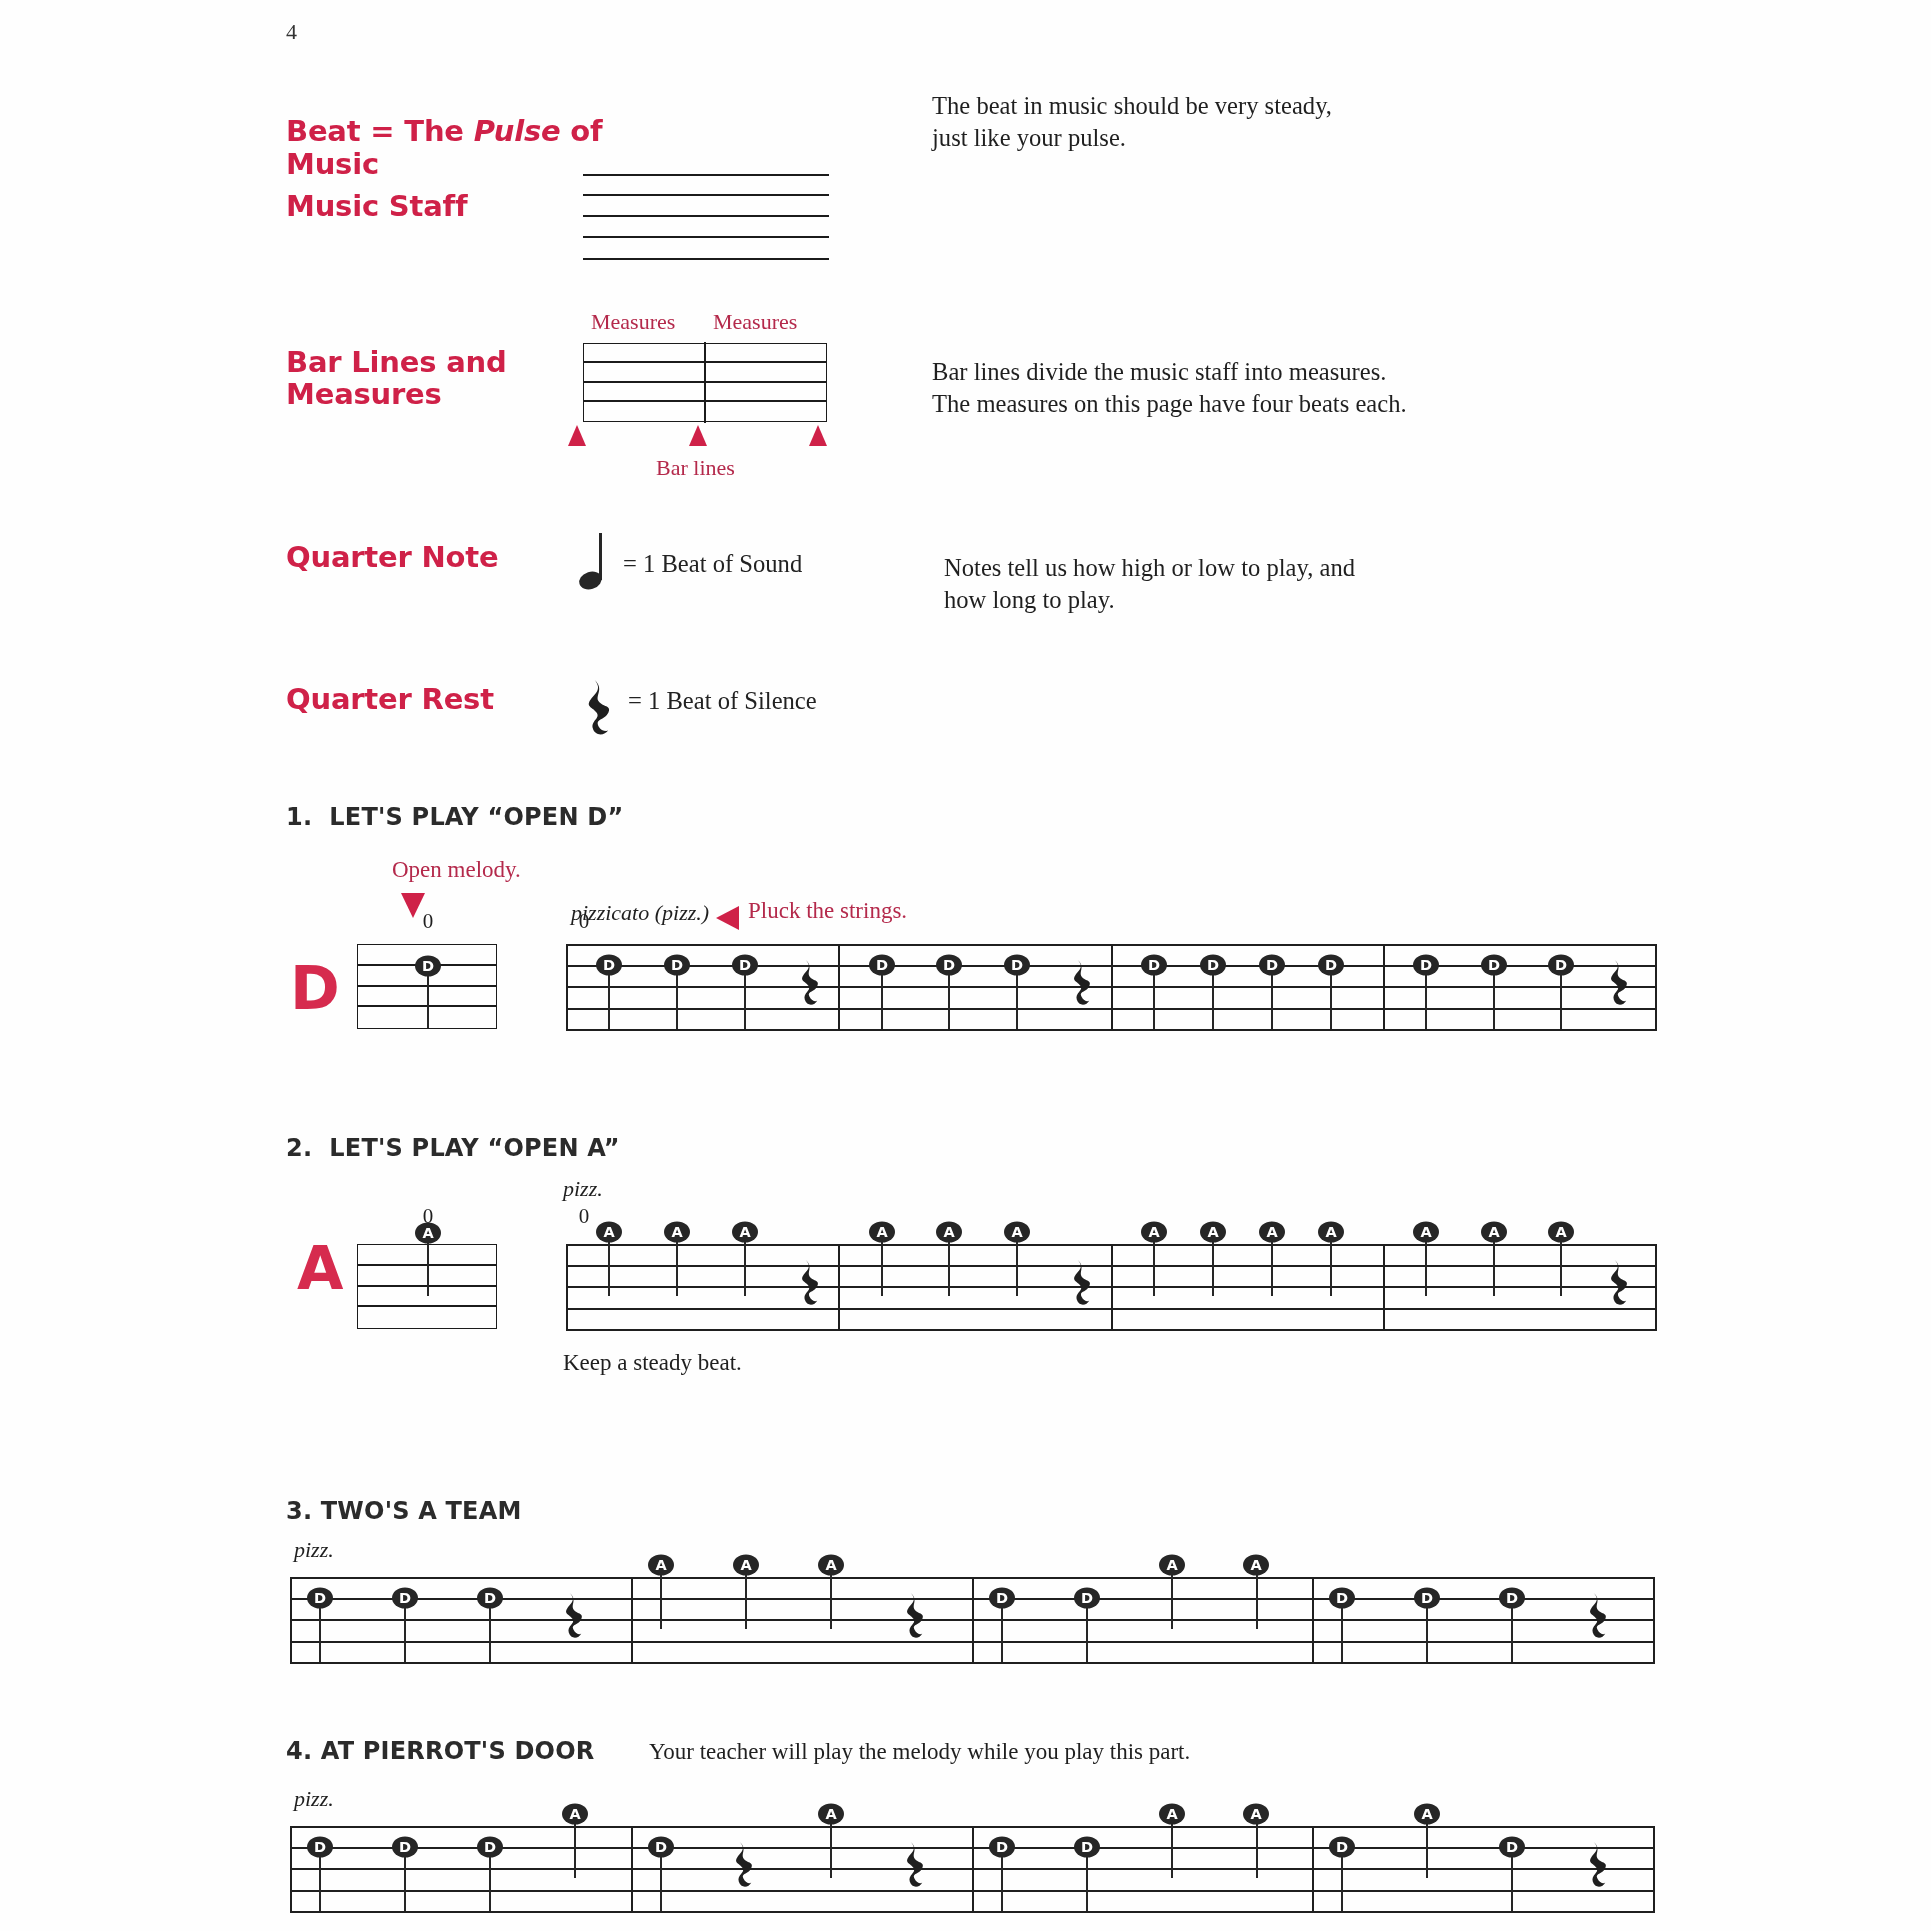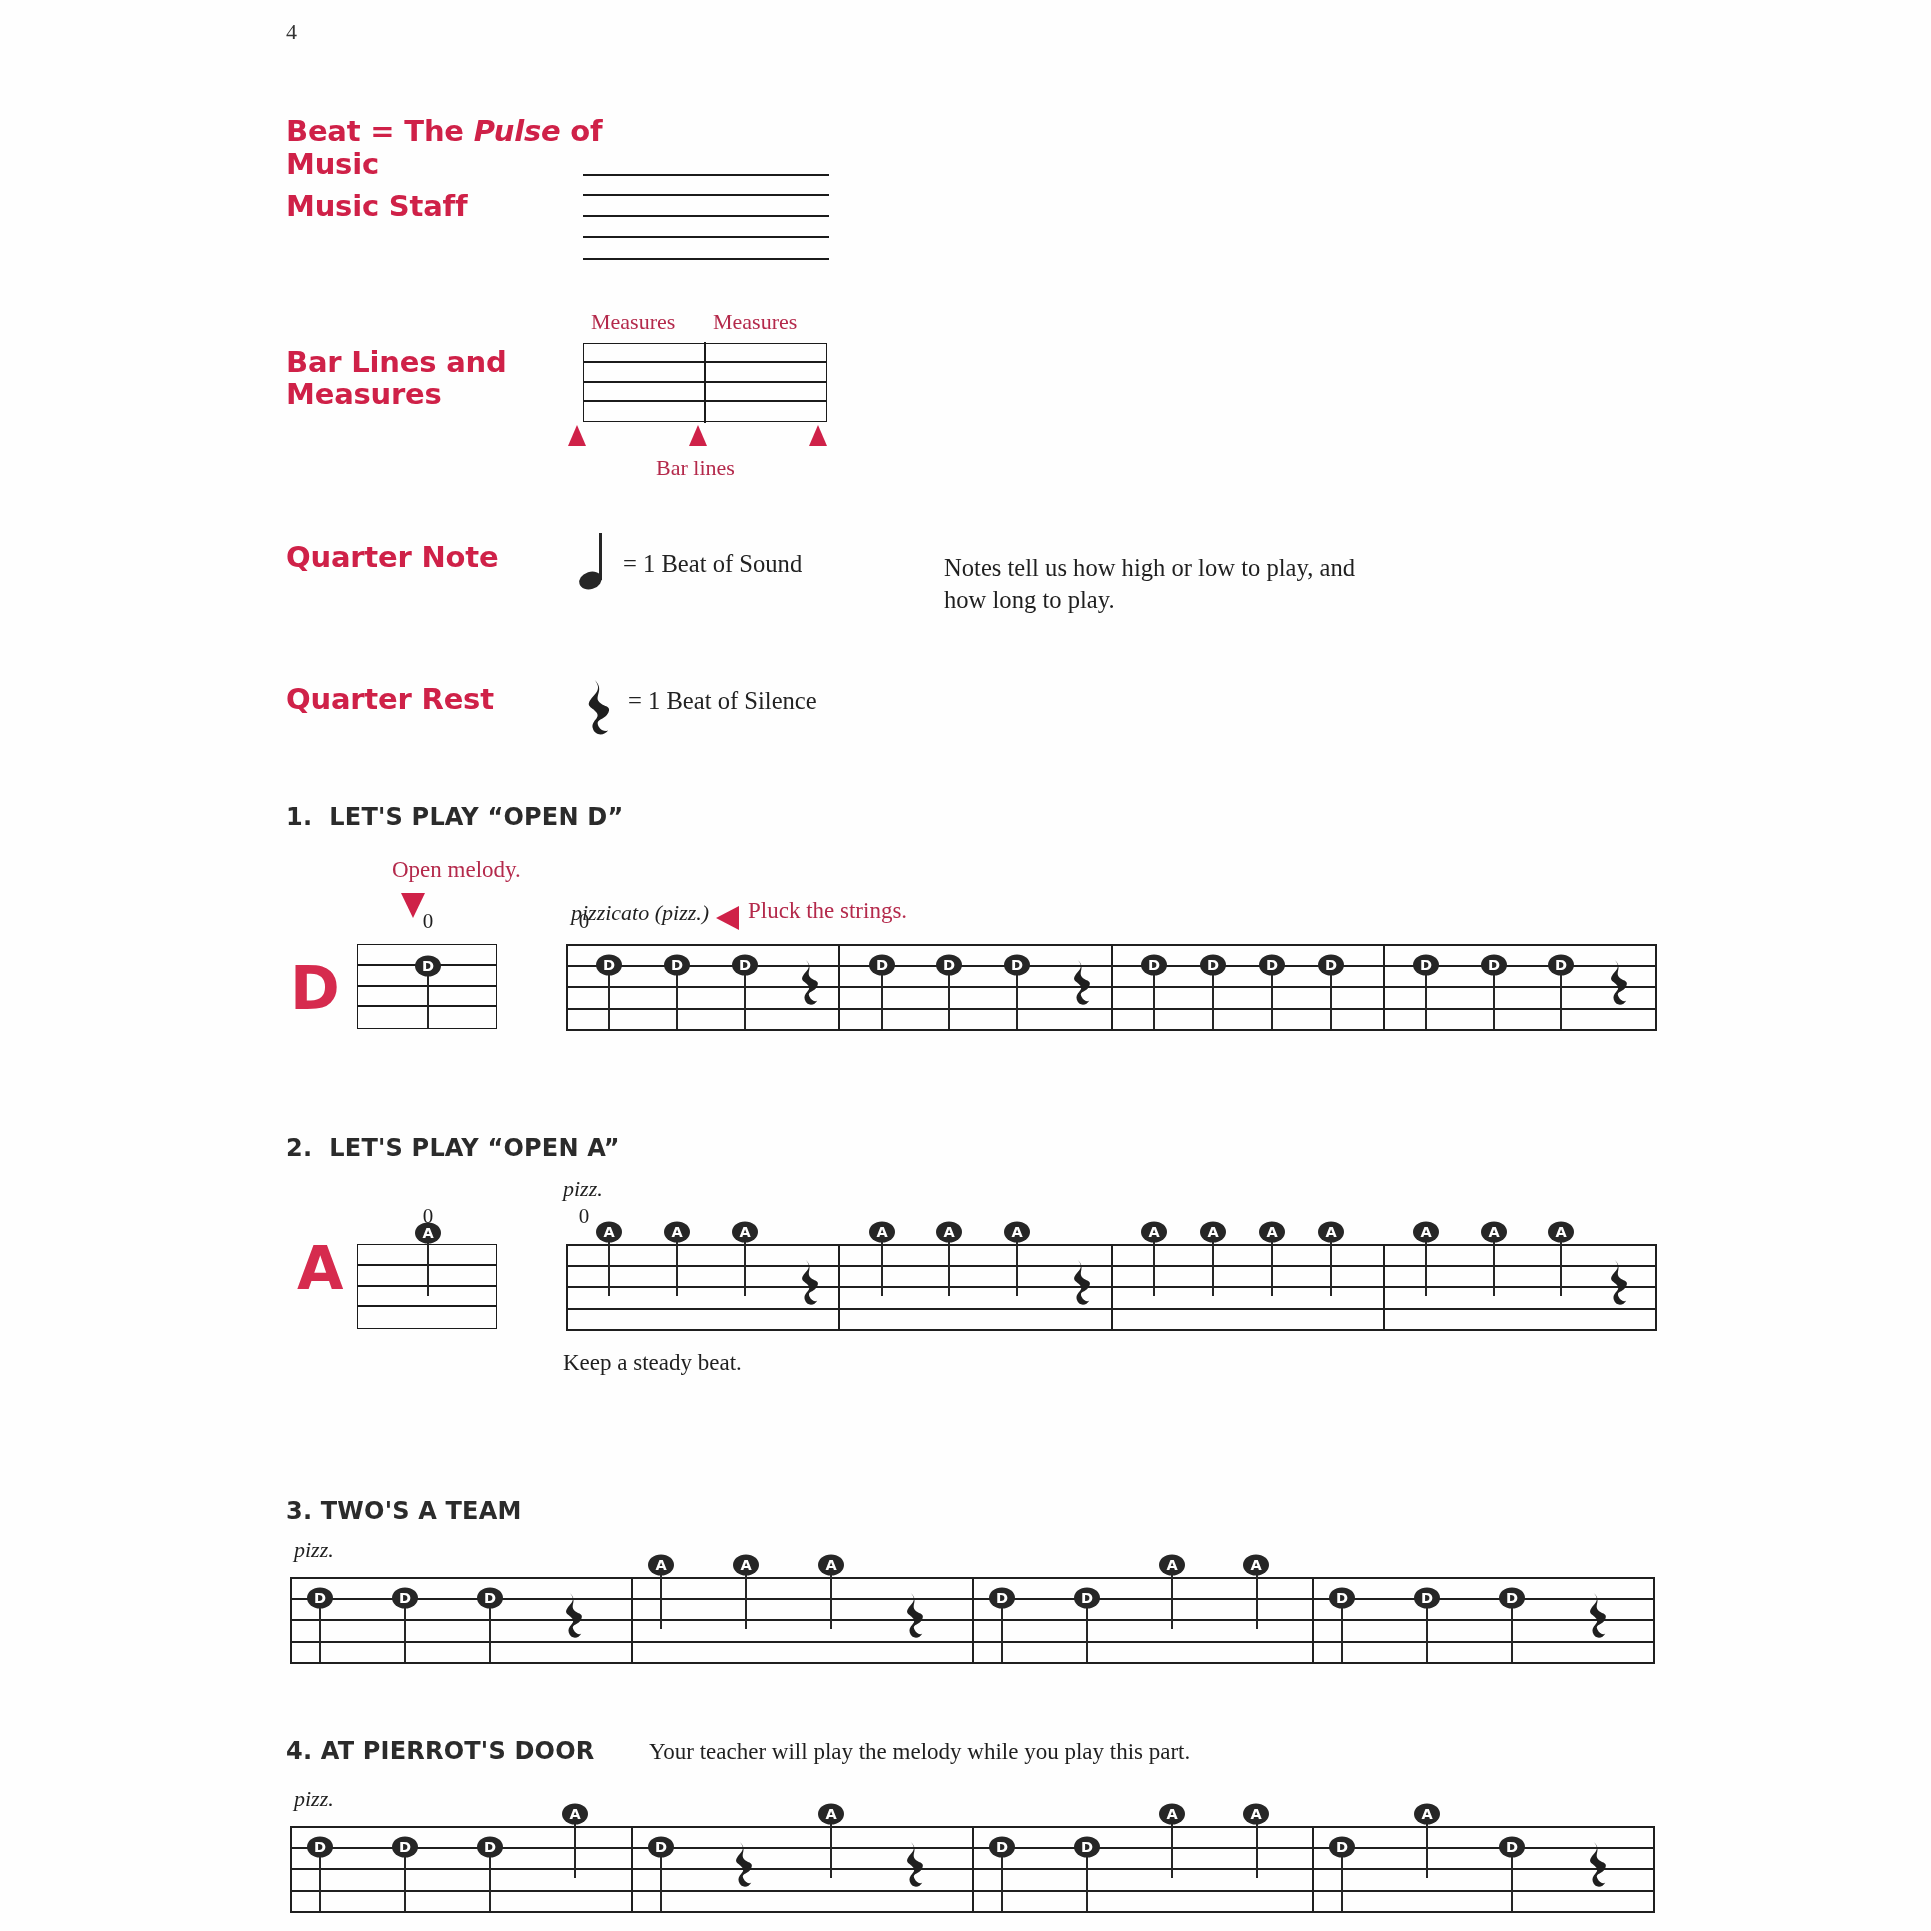--- a/index.html
+++ b/index.html
@@ -195,20 +195,22 @@
 </head>
 <body>
 
 <div class="page">
 
   <div class="abs serif" id="page-num">4</div>
 
   <div class="abs red-head concept-title" style="left:286px; top:83px; width:406px;">
     <span>Beat = The </span><span class="ital">Pulse</span><span> of Music</span>
   </div>
+  <div class="abs serif concept-body" style="left:932px; top:90px; width:541px;">The beat in music should be very steady,
+just like your pulse.</div>
 
   <div class="abs red-head concept-title" style="left:286px; top:190px;">Music Staff</div>
 
   <div class="stafflines" style="left:583px; top:174px; width:246px; height:95px;">
     <div class="ln" style="top:0px;"></div>
     <div class="ln" style="top:20px;"></div>
     <div class="ln" style="top:41px;"></div>
     <div class="ln" style="top:62px;"></div>
     <div class="ln" style="top:84px;"></div>
   </div>
@@ -225,20 +227,22 @@
     <div class="ln" style="top:37px;"></div>
     <div class="ln" style="top:56px;"></div>
     <div class="vline" style="left:120px;"></div>
   </div>
 
   <div class="tri-up" style="left:568px; top:425px;"></div>
   <div class="tri-up" style="left:689px; top:425px;"></div>
   <div class="tri-up" style="left:809px; top:425px;"></div>
   <div class="abs red-serif" style="left:656px; top:455px; font-size:22px;">Bar lines</div>
 
+  <div class="abs serif concept-body" style="left:932px; top:356px; width:599px;">Bar lines divide the music staff into measures.
+The measures on this page have four beats each.</div>
 
   <div class="abs red-head concept-title" style="left:286px; top:541px;">Quarter Note</div>
 
   <div class="abs" style="left:579px; top:533px; width:39px; height:60px;">
     <div class="abs" style="left:0px; top:39px; width:23px; height:17.4px; background:#262626; border-radius:50%; transform:rotate(-18deg);"></div>
     <div class="abs" style="left:20px; top:0px; width:2.9px; height:47px; background:#262626;"></div>
   </div>
   <div class="abs serif" style="left:623px; top:550px; font-size:24.6px;">= 1 Beat of Sound</div>
   <div class="abs serif concept-body" style="left:932px; top:552px; width:541px;margin-left:12px;">Notes tell us how high or low to play, and
 how long to play.</div>

